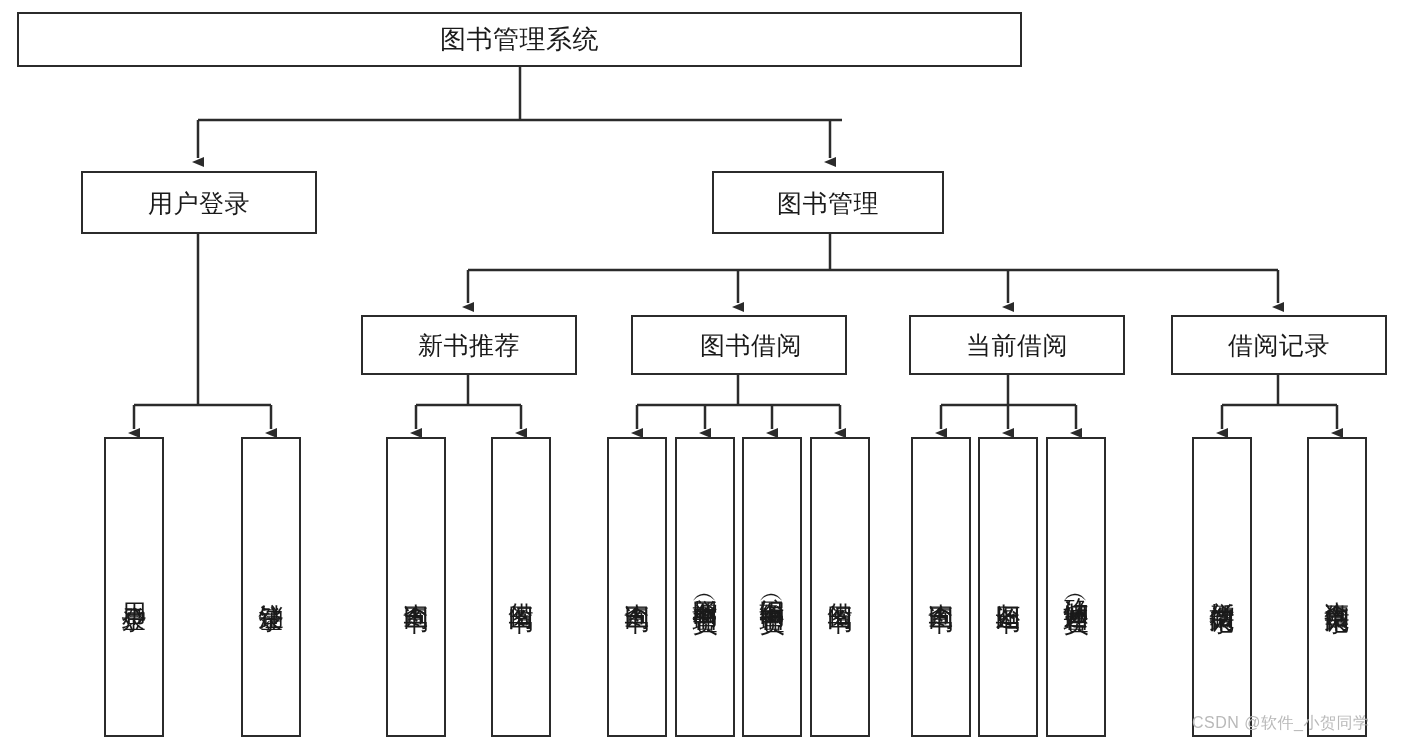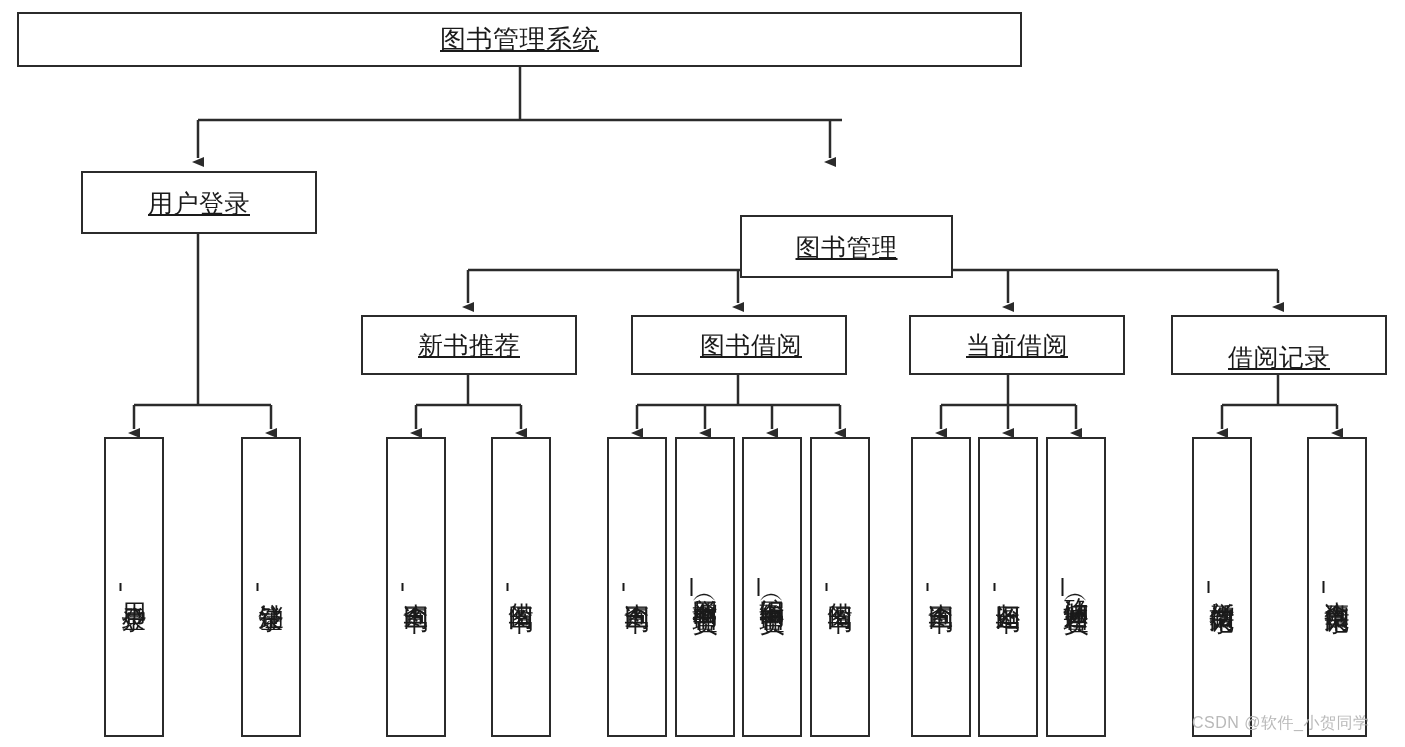--- a/index.html
+++ b/index.html
@@ -27,21 +27,20 @@
   }
   .node {
     position: absolute;
     box-sizing: border-box;
     border: 2.5px solid #2b2b2b;
     background: #ffffff;
     display: flex;
     align-items: center;
     justify-content: center;
     color: #1a1a1a;
-    text-decoration: underline;
   }
   .node .label {
     display: block;
     text-align: center;
     line-height: 1.28;
   }
   .node.horiz .label {
     writing-mode: horizontal-tb;
     font-size: 25px;
     letter-spacing: 0.5px;
@@ -126,37 +125,37 @@
   </svg>
 
   <div class="node horiz root" style="left:17px; top:12px; width:1005px; height:55px;">
     <span class="label">图书管理系统</span>
   </div>
 
   <div class="node horiz" style="left:81px; top:171px; width:236px; height:63px;">
     <span class="label">用户登录</span>
   </div>
 
-  <div class="node horiz" style="left:740px; top:171px; width:213px; height:63px;margin-top:44px;">
+  <div class="node horiz" style="left:712px; top:171px; width:232px; height:63px;">
     <span class="label">图书管理</span>
   </div>
 
   <div class="node horiz" style="left:361px; top:315px; width:216px; height:60px;">
     <span class="label">新书推荐</span>
   </div>
 
   <div class="node horiz" style="left:631px; top:315px; width:216px; height:60px;padding-left:24px;">
     <span class="label">图书借阅</span>
   </div>
 
   <div class="node horiz" style="left:901px; top:315px; width:216px; height:60px;margin-left:8px;">
     <span class="label">当前借阅</span>
   </div>
 
-  <div class="node horiz" style="left:1171px; top:315px; width:216px; height:60px;align-items:flex-end;">
+  <div class="node horiz" style="left:1171px; top:315px; width:216px; height:60px;">
     <span class="label">借阅记录</span>
   </div>
 
   <div class="node vert" style="left:104px; top:437px; width:60px; height:300px;">
     <span class="label">用户登录</span>
   </div>
   <div class="node vert" style="left:241px; top:437px; width:60px; height:300px;">
     <span class="label">注销登录</span>
   </div>
 

